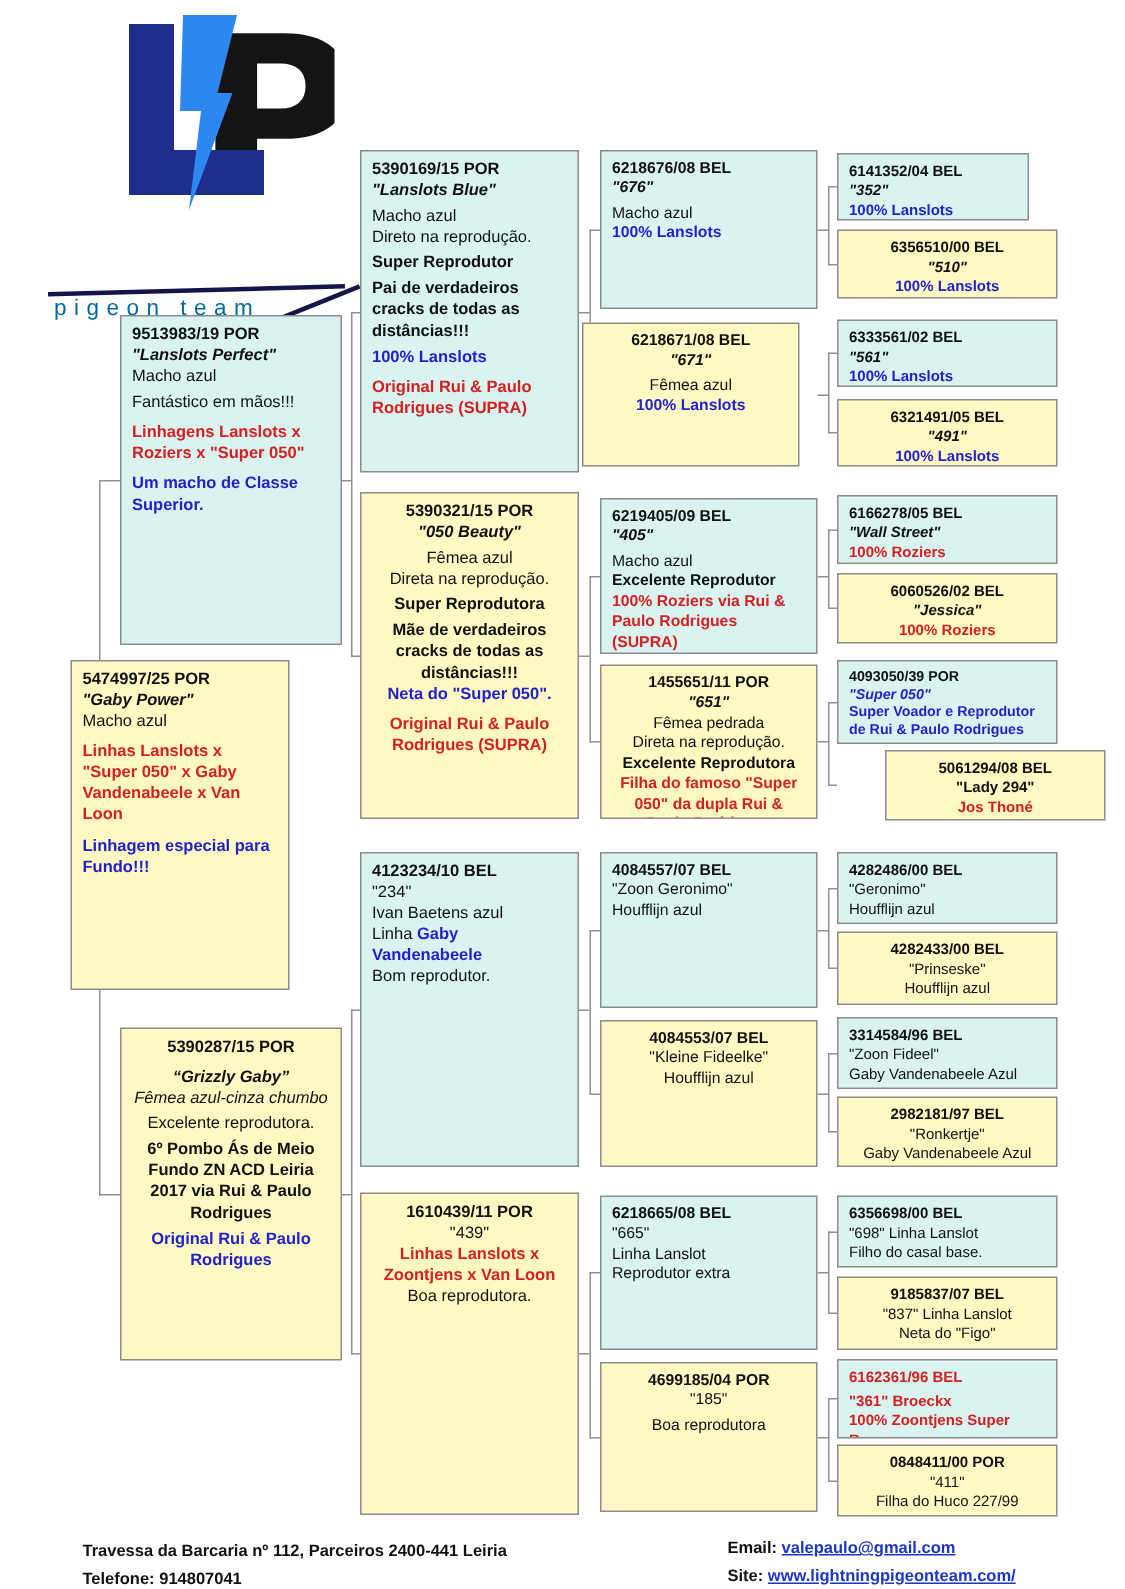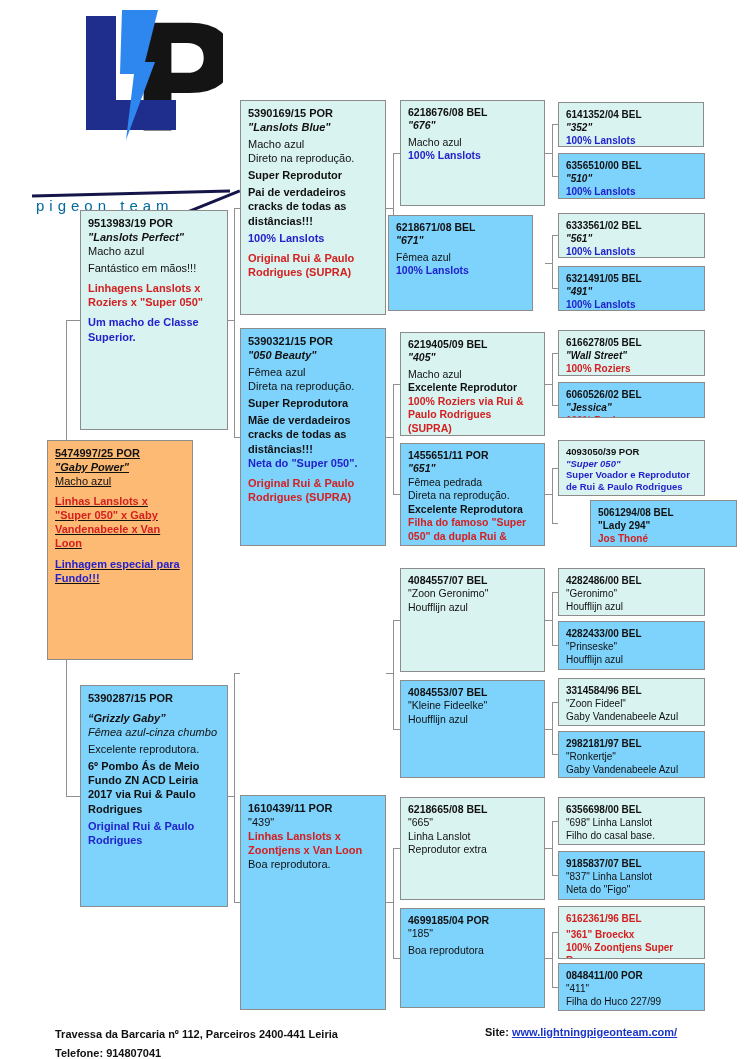--- a/index.html
+++ b/index.html
@@ -2,22 +2,22 @@
 <html><head>
 <meta charset="utf-8">
 <style>
   html,body{margin:0;padding:0;background:#fff;}
   #page{position:relative;width:750px;height:1059px;background:#fff;overflow:hidden;
         font-family:"Liberation Sans",sans-serif;color:#111;}
   
   .box{position:absolute;border:1px solid #8c8c8c;padding:5px 7px;box-sizing:border-box;
        overflow:hidden;line-height:1.28;background:#fff;}
   .cyan{background:#d9f3f0;}
-  .pink{background:#7dd3fc;}
-  .white{background:#fdba74;text-decoration:underline;}
+  .pink{background:#fef9c3;text-align:center;}
+  .white{background:#fef9c3;}
   .c12{font-size:11px;}
   .c3{font-size:10.5px;}
   .c4{font-size:10px;line-height:1.3;}
   .ln{margin:0;}
   .b{font-weight:bold;}
   .bi{font-weight:bold;font-style:italic;}
   .it{font-style:italic;}
   .r{color:#d42020;font-weight:bold;}
   .bl{color:#2222cc;font-weight:bold;}
   .bli{color:#2222cc;font-weight:bold;font-style:italic;}
@@ -159,20 +159,27 @@
     <div class="ln b">5390321/15 POR</div>
     <div class="ln bi">"050 Beauty"</div>
     <div class="ln mt2">Fêmea azul</div>
     <div class="ln">Direta na reprodução.</div>
     <div class="ln b mt2">Super Reprodutora</div>
     <div class="ln b mt2">Mãe de verdadeiros cracks de todas as distâncias!!!</div>
     <div class="ln bl">Neta do "Super 050".</div>
     <div class="ln r mt">Original Rui &amp; Paulo Rodrigues (SUPRA)</div>
   </div>
 
+  <div class="box cyan c12" style="left:240px;top:568px;width:146px;height:210px">
+    <div class="ln b">4123234/10 BEL</div>
+    <div class="ln">"234"</div>
+    <div class="ln">Ivan Baetens azul</div>
+    <div class="ln"><span>Linha </span><span class="bl">Gaby Vandenabeele</span></div>
+    <div class="ln">Bom reprodutor.</div>
+  </div>
 
   <div class="box pink c12" style="left:240px;top:795px;width:146px;height:215px">
     <div class="ln b">1610439/11 POR</div>
     <div class="ln">"439"</div>
     <div class="ln r">Linhas Lanslots x Zoontjens x Van Loon</div>
     <div class="ln">Boa reprodutora.</div>
   </div>
 
   <div class="box cyan c3" style="left:400px;top:100px;width:145px;height:106px">
     <div class="ln b">6218676/08 BEL</div>
@@ -216,21 +223,21 @@
     <div class="ln">"665"</div>
     <div class="ln">Linha Lanslot</div>
     <div class="ln">Reprodutor extra</div>
   </div>
   <div class="box pink c3" style="left:400px;top:908px;width:145px;height:100px">
     <div class="ln b">4699185/04 POR</div>
     <div class="ln">"185"</div>
     <div class="ln mt2">Boa reprodutora</div>
   </div>
 
-  <div class="box cyan c4" style="left:558px;top:102px;width:146px;height:45px">
+  <div class="box cyan c4" style="left:558px;top:102px;width:128px;height:45px">
     <div class="ln b">6141352/04 BEL</div>
     <div class="ln bi">"352"</div>
     <div class="ln bl">100% Lanslots</div>
   </div>
   <div class="box pink c4" style="left:558px;top:153px;width:147px;height:46px">
     <div class="ln b">6356510/00 BEL</div>
     <div class="ln bi">"510"</div>
     <div class="ln bl">100% Lanslots</div>
   </div>
   <div class="box cyan c4" style="left:558px;top:213px;width:147px;height:45px">
@@ -241,21 +248,21 @@
   <div class="box pink c4" style="left:558px;top:266px;width:147px;height:45px">
     <div class="ln b">6321491/05 BEL</div>
     <div class="ln bi">"491"</div>
     <div class="ln bl">100% Lanslots</div>
   </div>
   <div class="box cyan c4" style="left:558px;top:330px;width:147px;height:46px">
     <div class="ln b">6166278/05 BEL</div>
     <div class="ln bi">"Wall Street"</div>
     <div class="ln r">100% Roziers</div>
   </div>
-  <div class="box pink c4" style="left:558px;top:382px;width:147px;height:36px">
+  <div class="box pink c4" style="left:558px;top:382px;width:147px;height:47px">
     <div class="ln b">6060526/02 BEL</div>
     <div class="ln bi">"Jessica"</div>
     <div class="ln r">100% Roziers</div>
   </div>
   <div class="box cyan c4" style="left:558px;top:440px;width:147px;height:56px;font-size:9.5px;line-height:1.22">
     <div class="ln b">4093050/39 POR</div>
     <div class="ln bli">"Super 050"</div>
     <div class="ln bl">Super Voador e  Reprodutor de Rui &amp; Paulo Rodrigues</div>
   </div>
   <div class="box pink c4" style="left:590px;top:500px;width:147px;height:47px">
@@ -303,18 +310,22 @@
     <div class="ln">"411"</div>
     <div class="ln">Filha do Huco 227/99</div>
   </div>
 
   <div id="footer-left">
     <div>Travessa da Barcaria nº 112, Parceiros 2400-441 Leiria</div>
     <div>Telefone: 914807041</div>
   </div>
   <div id="footer-right">
     <div>
+      <span>Email:</span>
+      <a href="#">valepaulo@gmail.com</a>
+    </div>
+    <div>
       <span>Site:</span>
       <a href="#">www.lightningpigeonteam.com/</a>
     </div>
   </div>
 
 </div>
 
 </body></html>

